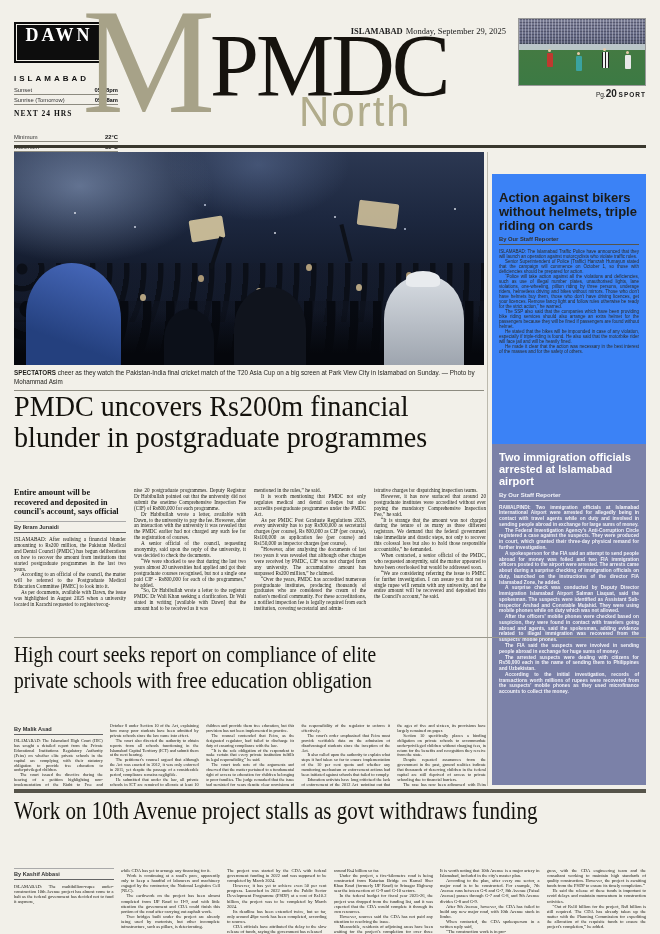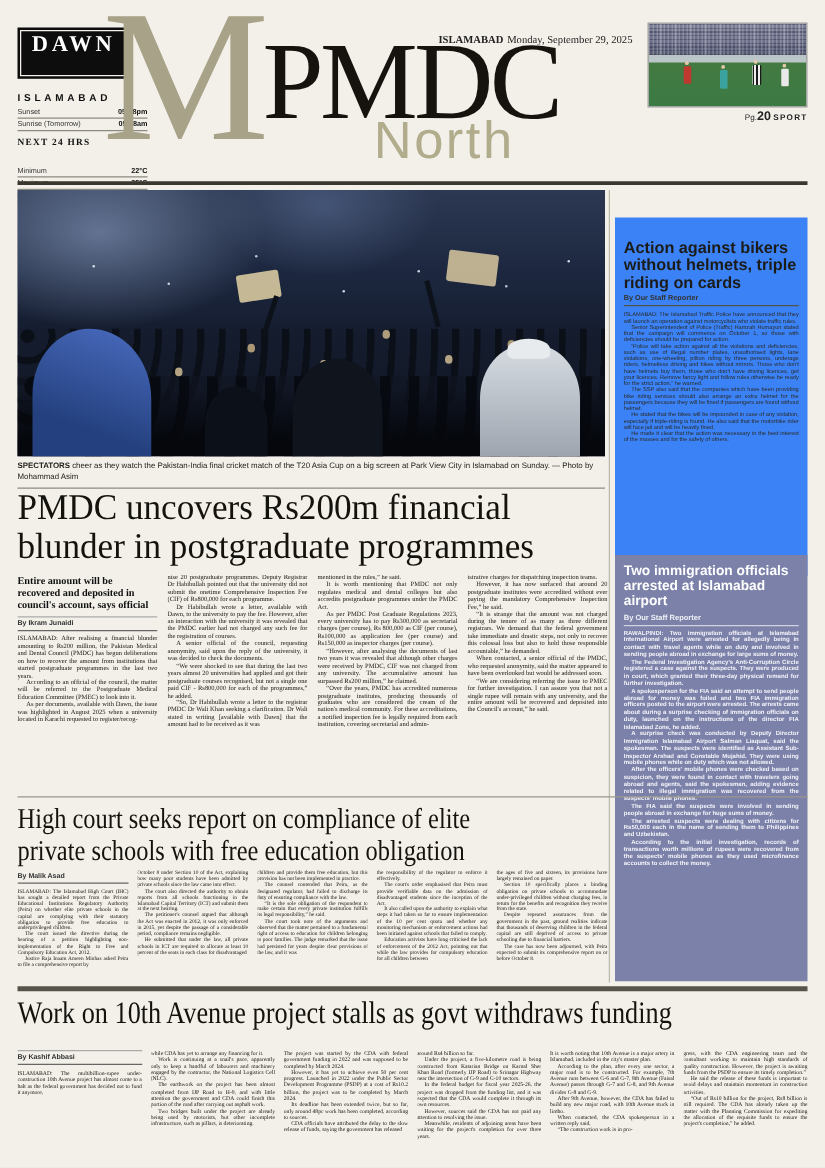--- a/index.html
+++ b/index.html
@@ -79,21 +79,21 @@
   .hl-lead{position:absolute;left:14px;top:391px;font-size:29px;line-height:31px;transform:scaleX(.97);}
   .hl-court{position:absolute;left:14px;top:642px;font-size:23px;line-height:26px;transform:scaleX(.85);}
   .hl-avenue{position:absolute;left:14px;top:797px;font-size:25px;line-height:27px;transform:scaleX(.84);}
   .rule-thin{position:absolute;left:14px;width:632px;height:1px;background:#9a988c;}
   .rule-thick{position:absolute;left:14px;width:632px;height:4px;background:#56544a;}
   
   .cols{position:absolute;display:flex;overflow:hidden;}
   .cols-lead{left:14px;top:460px;width:472px;height:172px;gap:8px;}
   .cols-court{left:14px;top:696px;width:472px;height:90px;gap:7px;}
   .cols-avenue{left:14px;top:840px;width:632px;height:94px;gap:7px;}
-  .col{flex:1;overflow:hidden;}
+  .col{flex:1;overflow:hidden;margin-top:28px;}
   .body-lead p{margin:0;font-size:5.2px;line-height:5.9px;text-align:justify;}
   .body-lead p + p{text-indent:7px;}
   .body-sm p{margin:0;font-size:4.3px;line-height:4.9px;text-align:justify;}
   .body-sm p + p{text-indent:6px;}
   .body-av p{margin:0;font-size:4.5px;line-height:5.1px;text-align:justify;}
   .body-av p + p{text-indent:6px;}
   .standfirst{font-weight:bold;font-size:8.2px;line-height:1.18;color:#111;margin-bottom:4px;}
   .byline{font-family:"Liberation Sans",sans-serif;font-weight:bold;font-size:5.6px;color:#333;
         border-bottom:0.5px solid #666;border-top:0.5px solid #aaa;padding:2px 0;margin-bottom:4px;}
   .byline-plain{border-top:none;}

